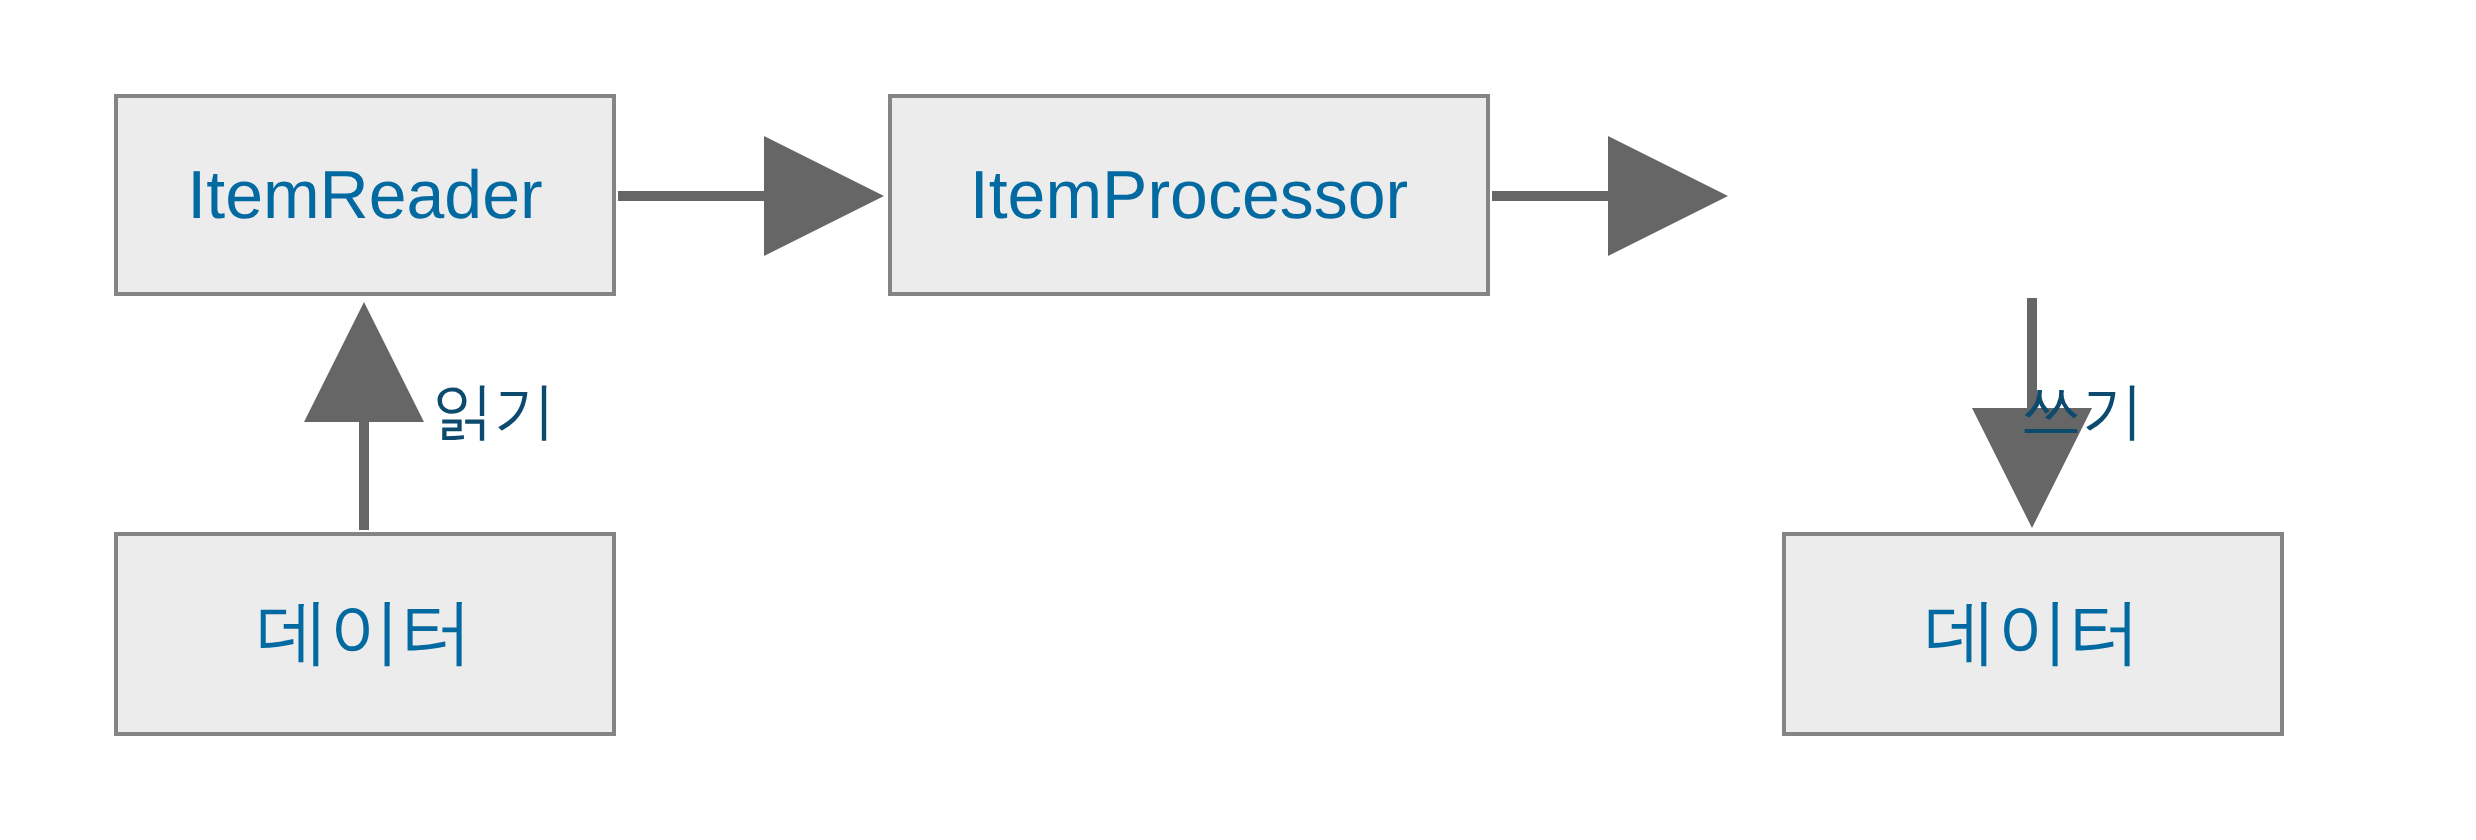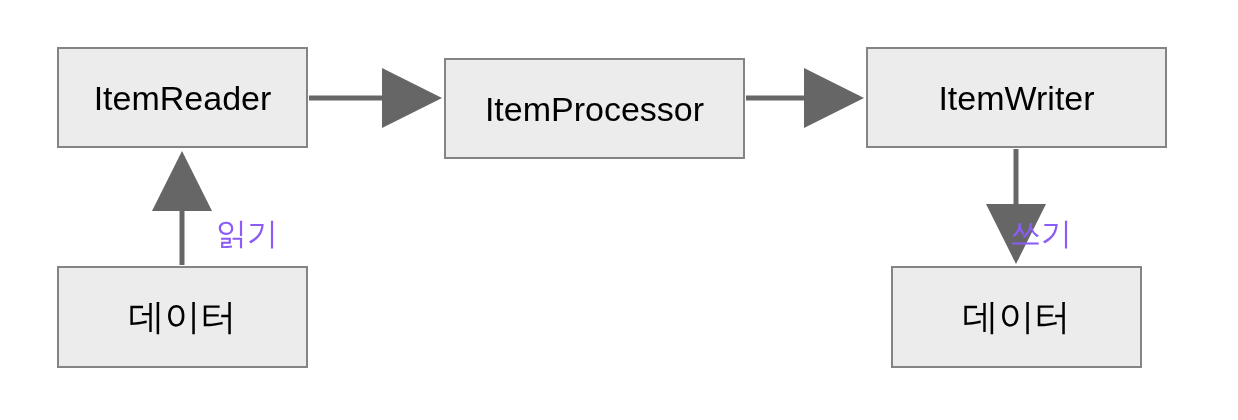--- a/index.html
+++ b/index.html
@@ -31,41 +31,40 @@
     background: #ececec;
     border: 2px solid #848484;
     display: flex;
     align-items: center;
     justify-content: center;
     color: #000000;
     line-height: 1;
   }
   .node-label {
     font-size: 34px;
-    color: #000000;
+    color: #0369a1;
     white-space: nowrap;
     letter-spacing: 0px;
   }
   .node-label.korean {
     font-size: 36px;
     font-family: "DejaVu Sans", "Liberation Sans", sans-serif;
   }
   .edge-label {
     position: absolute;
     font-size: 31px;
-    color: #8b5cf6;
+    color: #0c4a6e;
     white-space: nowrap;
     font-family: Liberation Sans, sans-serif;
     line-height: 1;
-    margin-top: 28px;
   }
 
   
   #node-item-reader    { left: 57px;  top: 47px;  width: 251px; height: 101px; }
-  #node-item-processor { left: 444px; top: 47px;  width: 301px; height: 101px; margin-top: 11px; }
+  #node-item-processor { left: 444px; top: 47px;  width: 301px; height: 101px; }
   #node-item-writer    { left: 866px; top: 47px;  width: 301px; height: 101px; }
   #node-source-data    { left: 57px;  top: 266px; width: 251px; height: 102px; }
   #node-target-data    { left: 891px; top: 266px; width: 251px; height: 102px; }
 
   
   #label-read  { left: 216px;  top: 190px; }
   #label-write { left: 1010px; top: 190px; }
 </style>
 </head>
 <body>
@@ -95,23 +94,20 @@
   </svg>
 
   <div class="node-box" id="node-item-reader">
     <span class="node-label">ItemReader</span>
   </div>
 
   <div class="node-box" id="node-item-processor">
     <span class="node-label">ItemProcessor</span>
   </div>
 
-  <div class="node-box" id="node-item-writer">
-    <span class="node-label">ItemWriter</span>
-  </div>
 
   <div class="node-box" id="node-source-data">
     <span class="node-label korean">데이터</span>
   </div>
 
   <div class="node-box" id="node-target-data">
     <span class="node-label korean">데이터</span>
   </div>
 
   <span class="edge-label" id="label-read">읽기</span>

